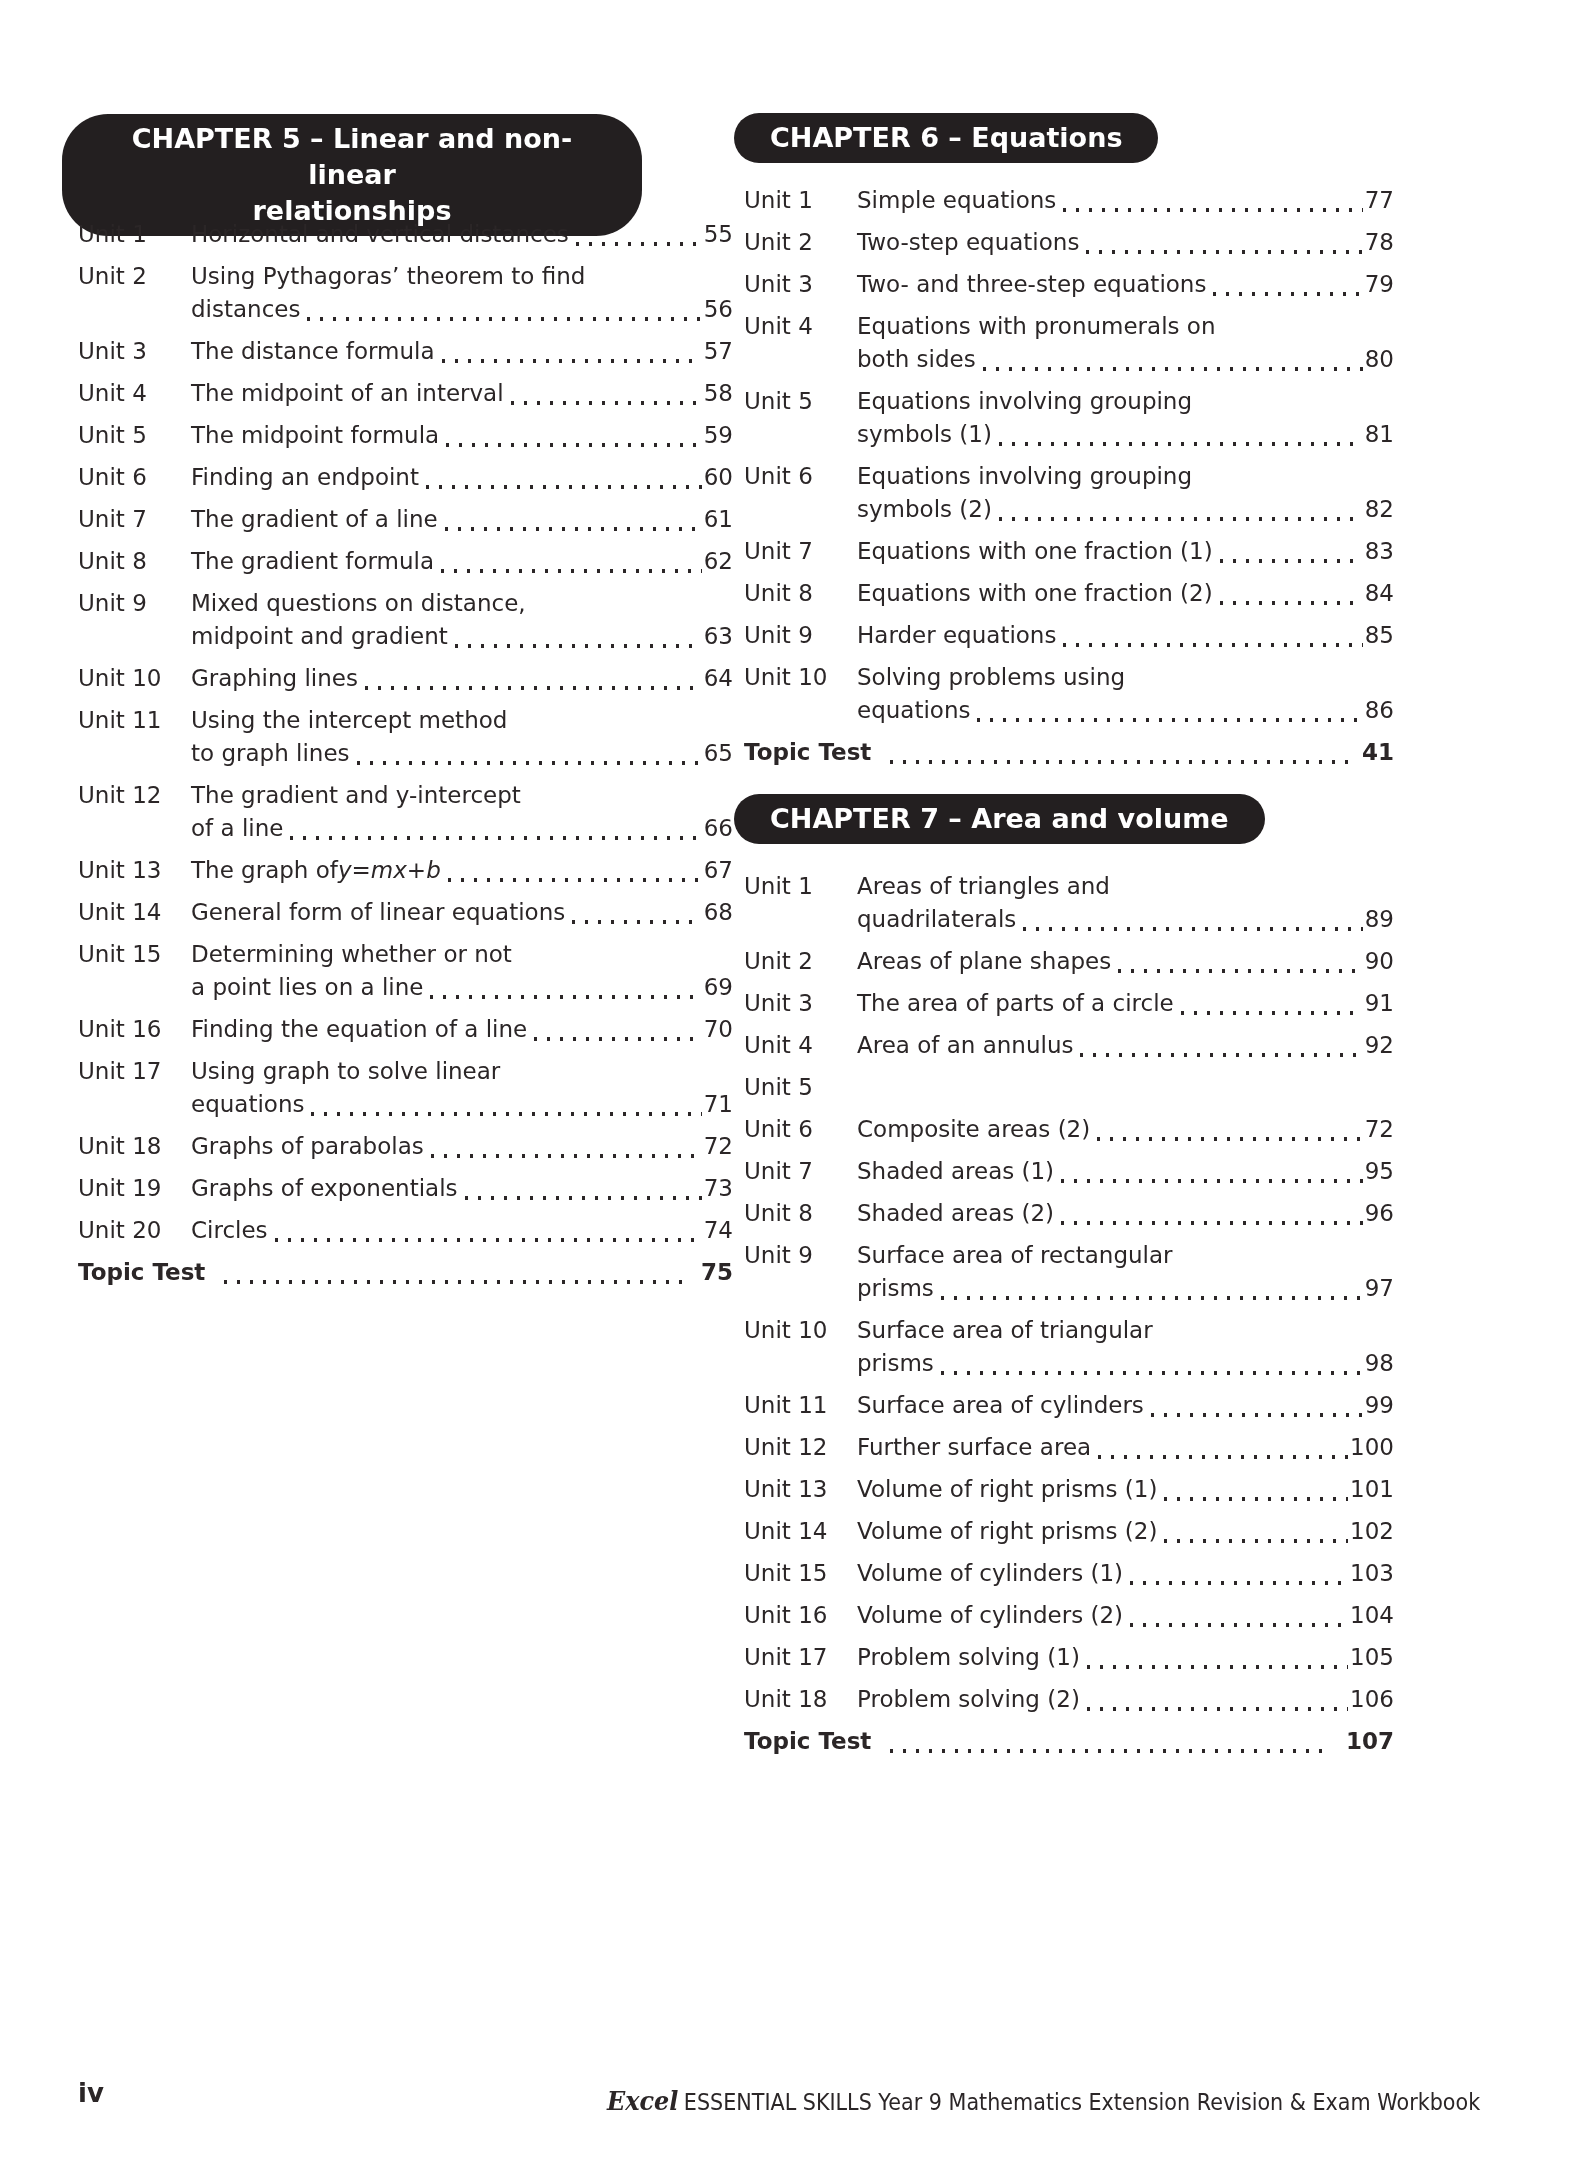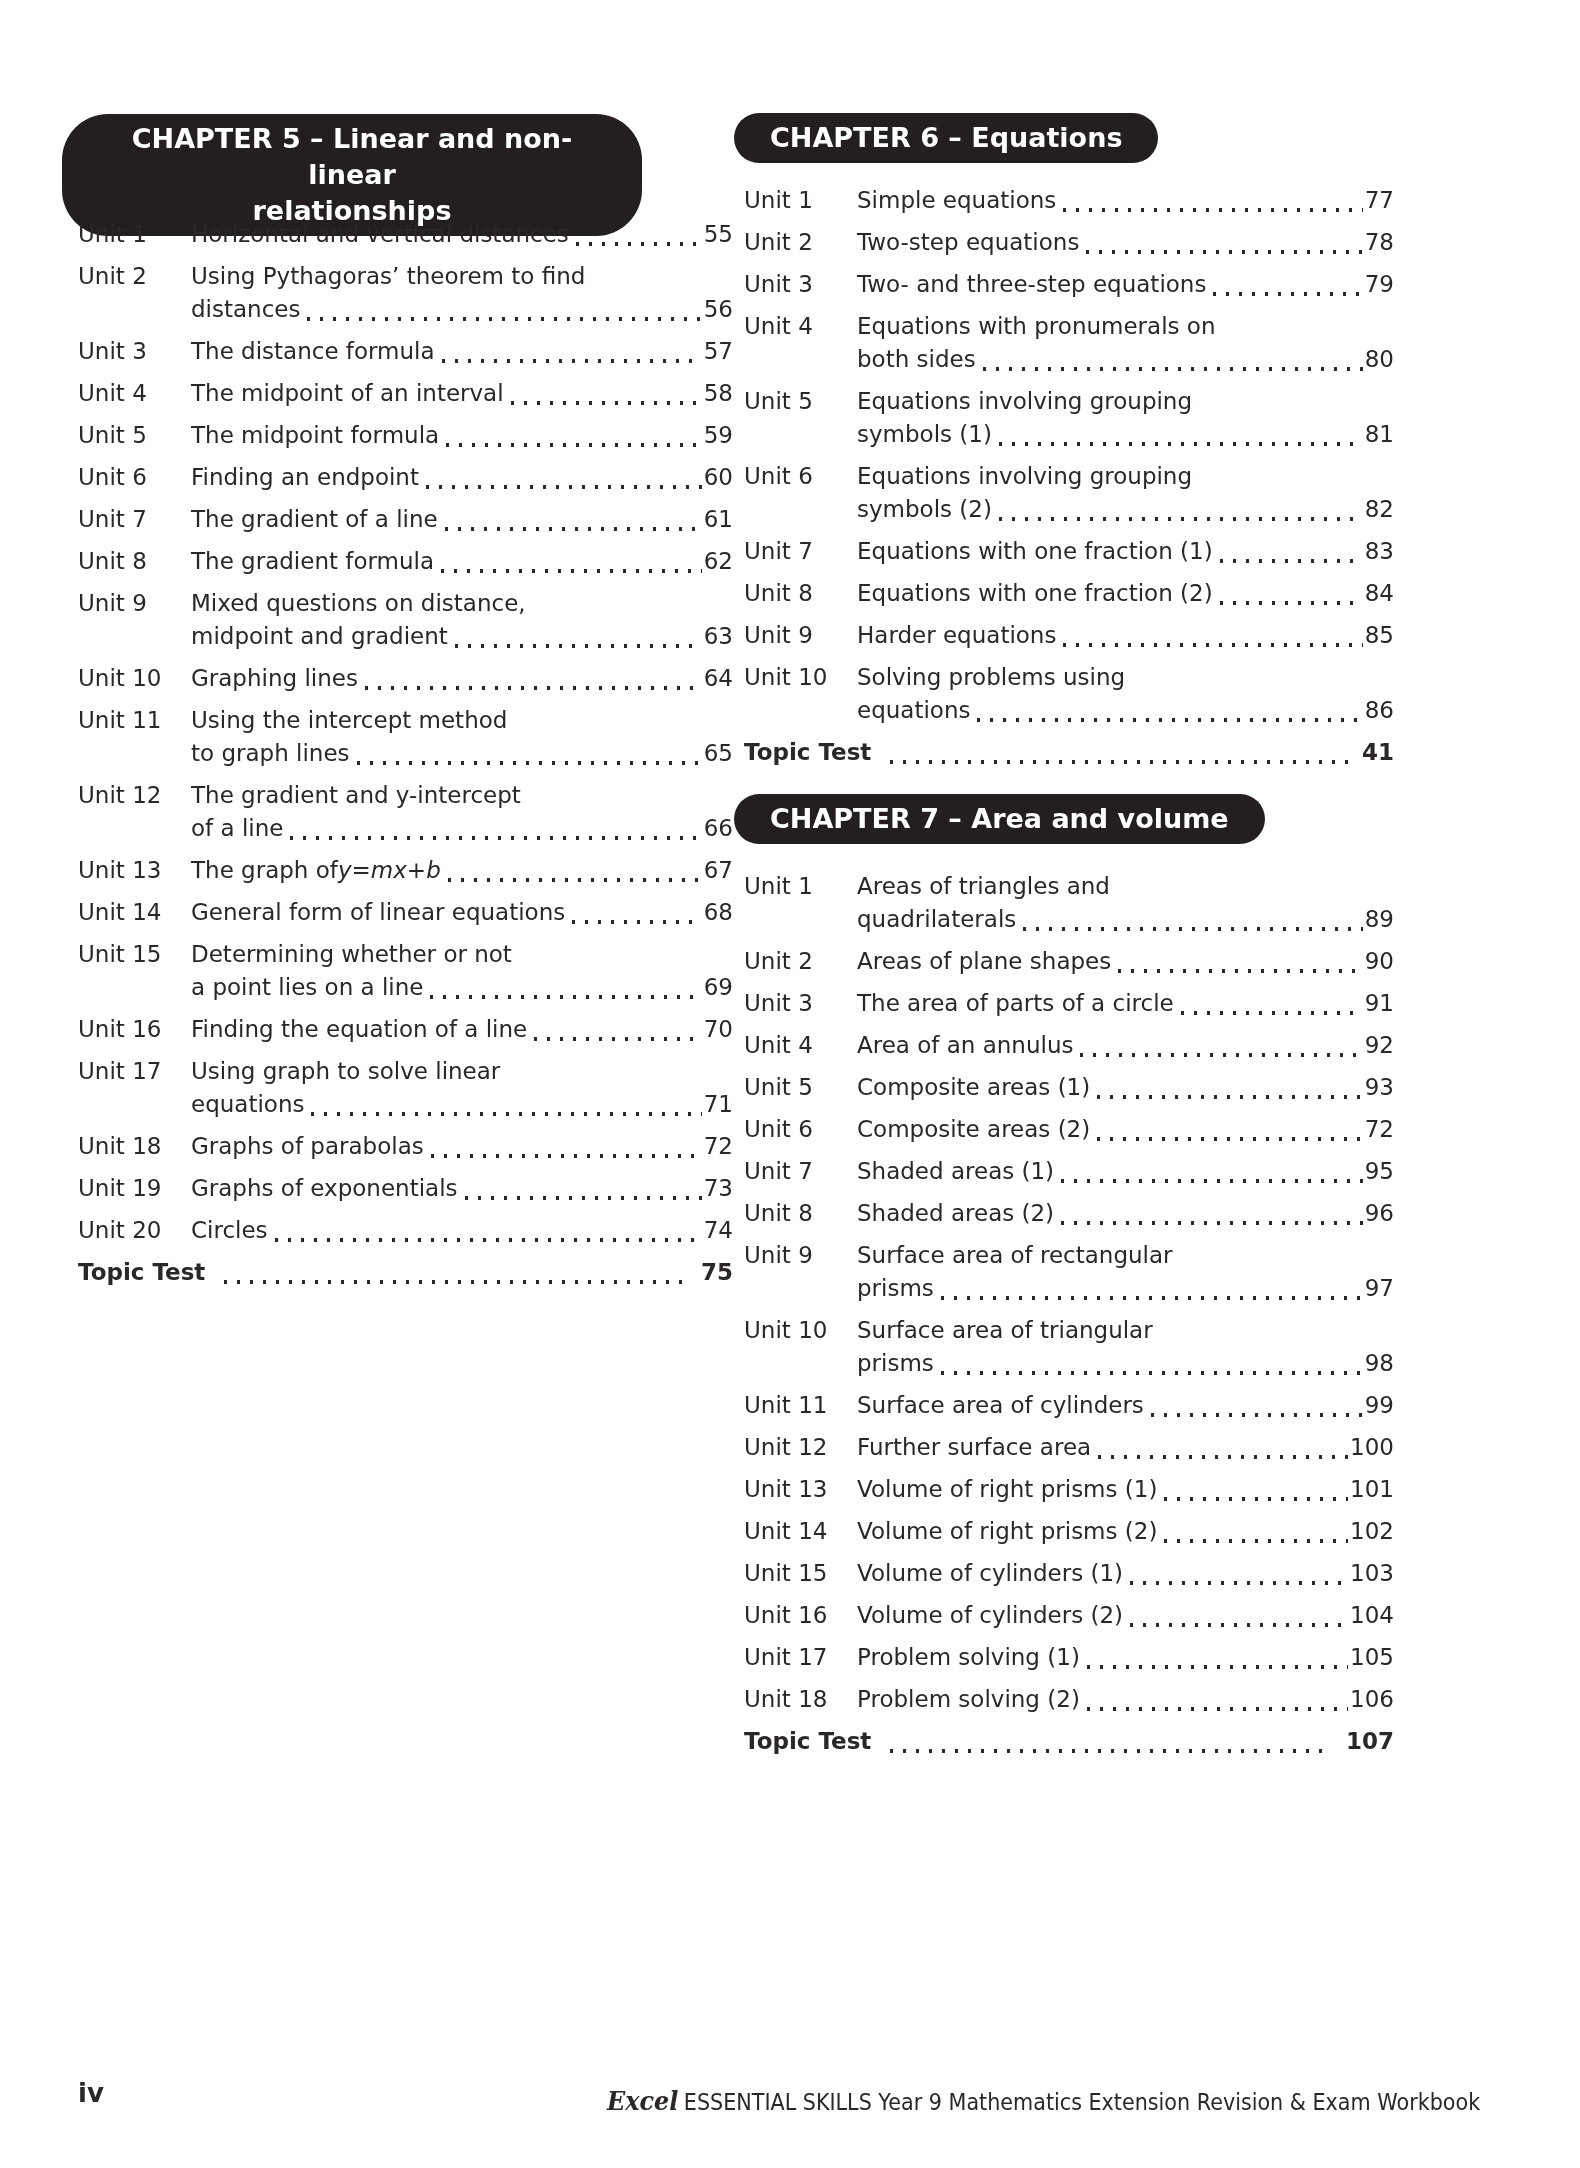--- a/index.html
+++ b/index.html
@@ -288,23 +288,20 @@
         </span>
       </div>
       <div class="row">
         <span class="unit">Unit 4</span>
         <span class="tcol">
           <div class="tline">Area of an annulus<span class="leader"></span><span class="pg">92</span></div>
         </span>
       </div>
       <div class="row">
         <span class="unit">Unit 5</span>
-        <span class="tcol">
-          <div class="tline">Composite areas (1)<span class="leader"></span><span class="pg">93</span></div>
-        </span>
       </div>
       <div class="row">
         <span class="unit">Unit 6</span>
         <span class="tcol">
           <div class="tline">Composite areas (2)<span class="leader"></span><span class="pg">72</span></div>
         </span>
       </div>
       <div class="row">
         <span class="unit">Unit 7</span>
         <span class="tcol">

